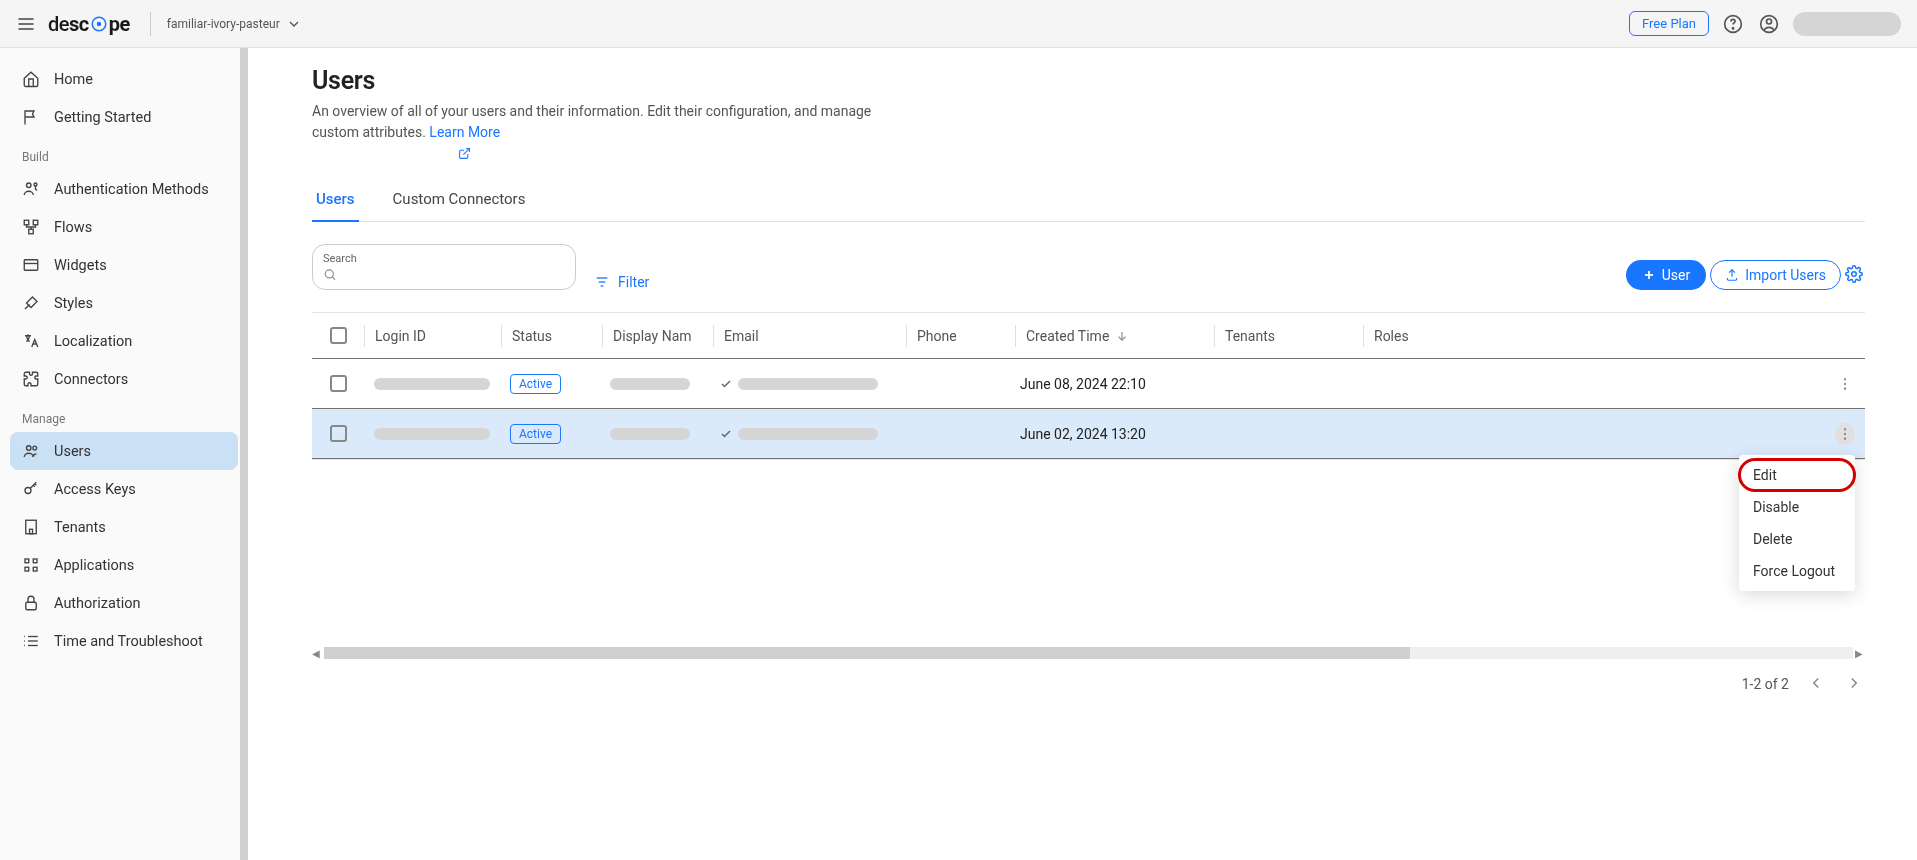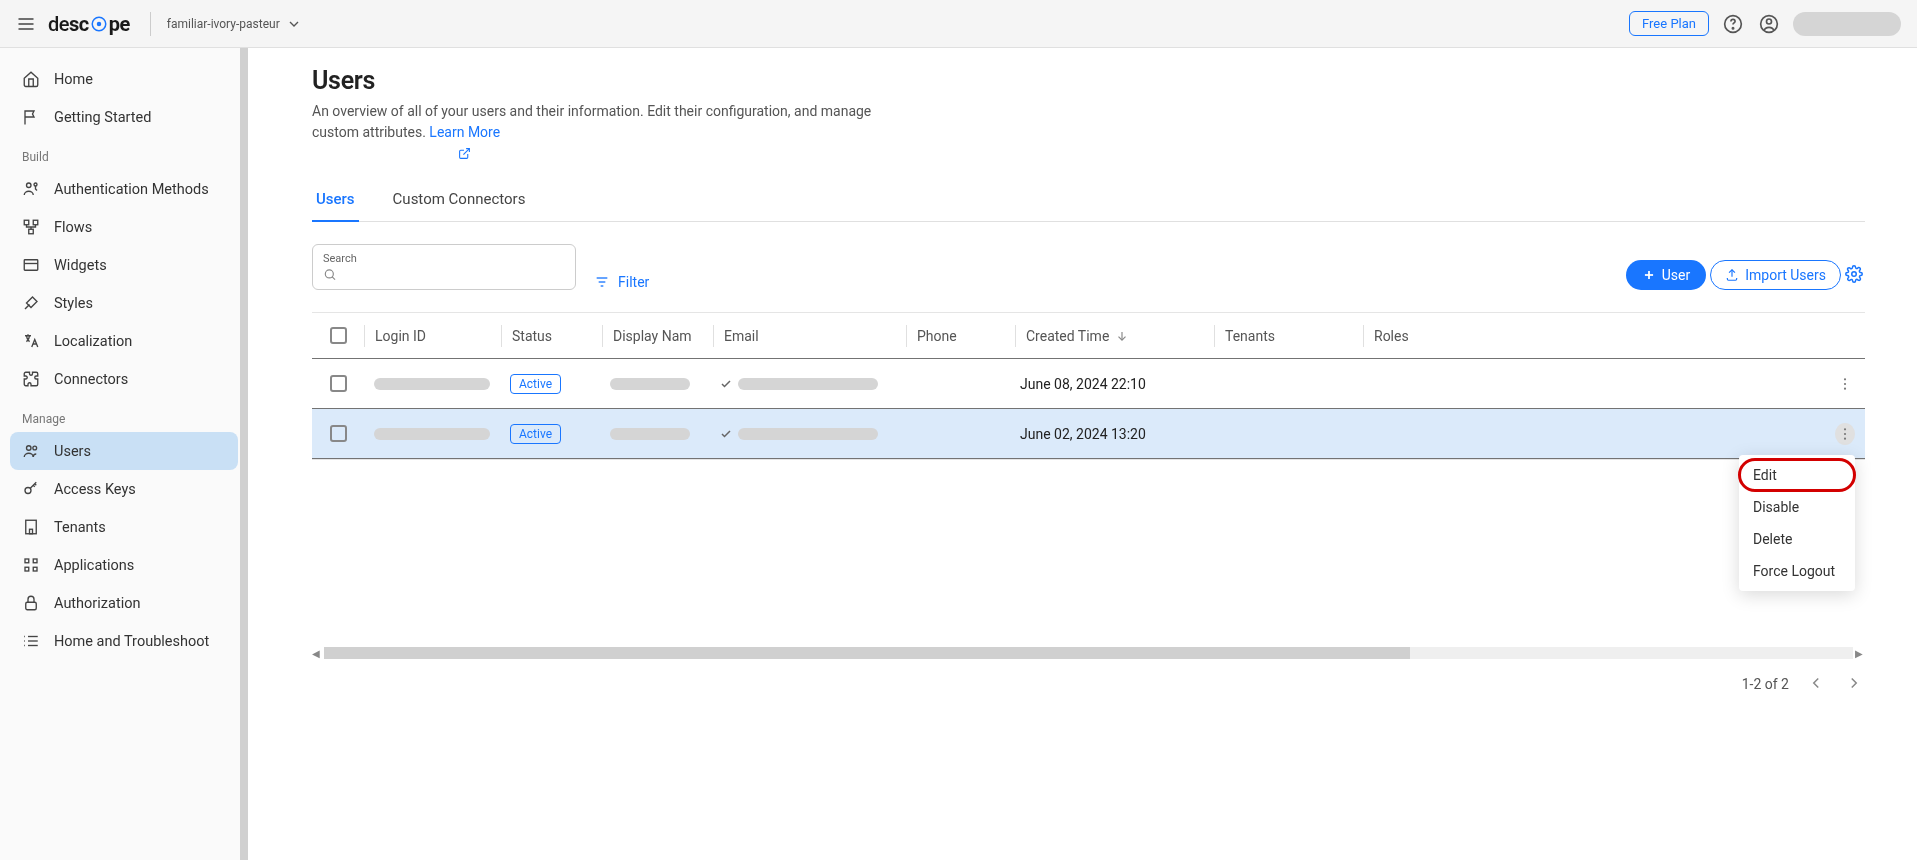--- a/index.html
+++ b/index.html
@@ -34,21 +34,21 @@
 .page-desc { font-size: 14px; color: #555; max-width: 600px; line-height: 1.5; }
 .learn-more { color: #1976ff; text-decoration: none; display: inline-flex; align-items: center; gap: 4px; flex-direction: column; }
 
 
 .tabs { display: flex; gap: 30px; border-bottom: 1px solid #e0e0e0; margin-top: 18px; }
 .tab { padding: 12px 4px; font-size: 15px; color: #444; cursor: pointer; border-bottom: 2px solid transparent; margin-bottom: -1px; }
 .tab.active { color: #1976ff; border-bottom-color: #1976ff; font-weight: 500; }
 
 
 .toolbar { display: flex; align-items: flex-end; margin-top: 22px; gap: 18px; }
-.search-wrap { position: relative; width: 264px; border: 1px solid #ccc; border-radius: 6px; padding: 6px 10px 6px 10px; height: 46px; display: flex; flex-direction: column; justify-content: center; }
+.search-wrap { position: relative; width: 264px; border: 1px solid #ccc; border-radius: 13px; padding: 6px 10px 6px 10px; height: 46px; display: flex; flex-direction: column; justify-content: center; }
 .search-wrap label { font-size: 11px; color: #666; margin-bottom: 2px; }
 .search-inner { display: flex; align-items: center; gap: 6px; }
 .search-inner input { border: none; outline: none; width: 100%; font-size: 14px; background: transparent; }
 .filter-btn { display: flex; align-items: center; gap: 8px; color: #1976ff; font-size: 14px; cursor: pointer; }
 .toolbar-right { margin-left: auto; display: flex; align-items: center; gap: 4px; }
 .primary-btn { background: #1976ff; color: #fff; border-radius: 18px; padding: 7px 16px; display: flex; align-items: center; gap: 6px; font-size: 14px; cursor: pointer; border:none; }
 .outline-btn { border: 1px solid #1976ff; color: #1976ff; border-radius: 18px; padding: 6px 14px; display: flex; align-items: center; gap: 6px; font-size: 14px; cursor: pointer; background:transparent; }
 .gear-btn { color: #1976ff; cursor: pointer; width: 20px; height: 20px; }
 
 
@@ -247,21 +247,21 @@
         </div>
         <div class="sidebar-item">
           <svg class="sidebar-icon" viewBox="0 0 24 24" fill="none" stroke="currentColor" stroke-width="1.8">
             <line x1="8" y1="6" x2="21" y2="6"></line>
             <line x1="8" y1="12" x2="21" y2="12"></line>
             <line x1="8" y1="18" x2="21" y2="18"></line>
             <line x1="3" y1="6" x2="4" y2="6"></line>
             <line x1="3" y1="12" x2="4" y2="12"></line>
             <line x1="3" y1="18" x2="4" y2="18"></line>
           </svg>
-          <span>Home and Troubleshoot</span>
+          <span>Time and Troubleshoot</span>
         </div>
       </div>
   <div class="sidebar-scroll"></div>
   </div>
 
   <div class="main">
     <h1 class="page-title">Users</h1>
     <p class="page-desc">
       <span>An overview of all of your users and their information. Edit their configuration, and manage custom attributes.</span>
       <a href="#" class="learn-more">

